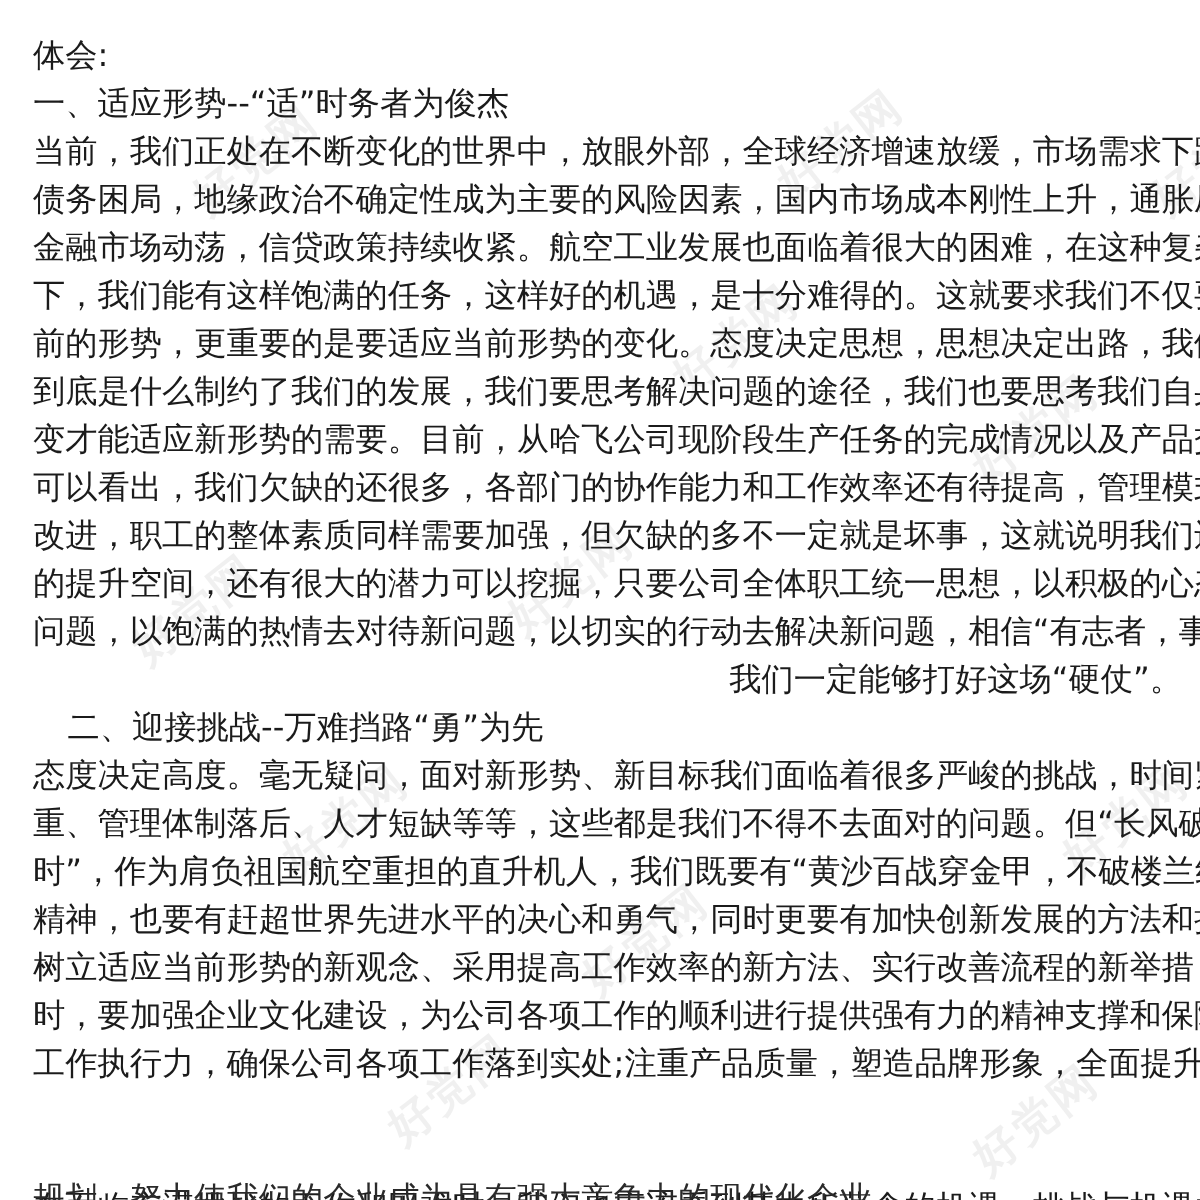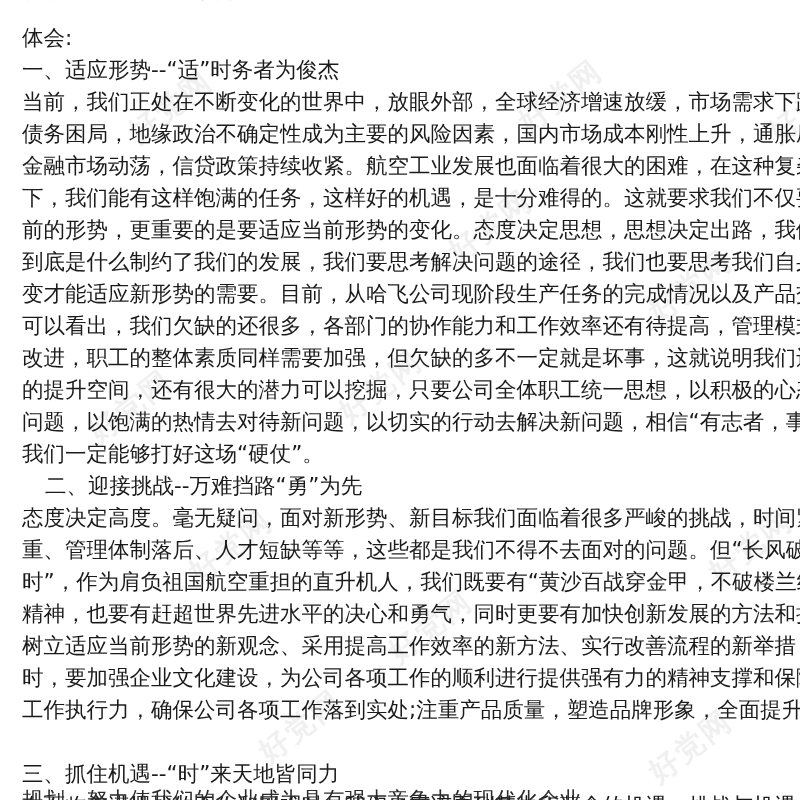--- a/index.html
+++ b/index.html
@@ -564,21 +564,21 @@
         <span>，</span>
         <span>相</span>
         <span>信</span>
         <span>“</span>
         <span>有</span>
         <span>志</span>
         <span>者</span>
         <span>，</span>
         <span>事</span>
       </div>
-      <div class="doc-line short" style="top: 438px;">我们一定能够打好这场“硬仗”。</div>
+      <div class="doc-line short" style="top: 438px; text-align: right;">我们一定能够打好这场“硬仗”。</div>
       <div class="doc-line short" style="top: 470px; margin-left: 23px;">二、迎接挑战--万难挡路“勇”为先</div>
       <div class="doc-line justify" style="top: 502px;">
         <span>态</span>
         <span>度</span>
         <span>决</span>
         <span>定</span>
         <span>高</span>
         <span>度</span>
         <span>。</span>
         <span>毫</span>
@@ -840,21 +840,20 @@
         <span>品</span>
         <span>牌</span>
         <span>形</span>
         <span>象</span>
         <span>，</span>
         <span>全</span>
         <span>面</span>
         <span>提</span>
         <span>升</span>
       </div>
-      <div class="doc-line short" style="top: 758px;">三、抓住机遇--“时”来天地皆同力</div>
       <div class="doc-line justify" style="top: 790px;">
         <span>在</span>
         <span>面</span>
         <span>临</span>
         <span>充</span>
         <span>满</span>
         <span>挑</span>
         <span>战</span>
         <span>的</span>
         <span>工</span>

